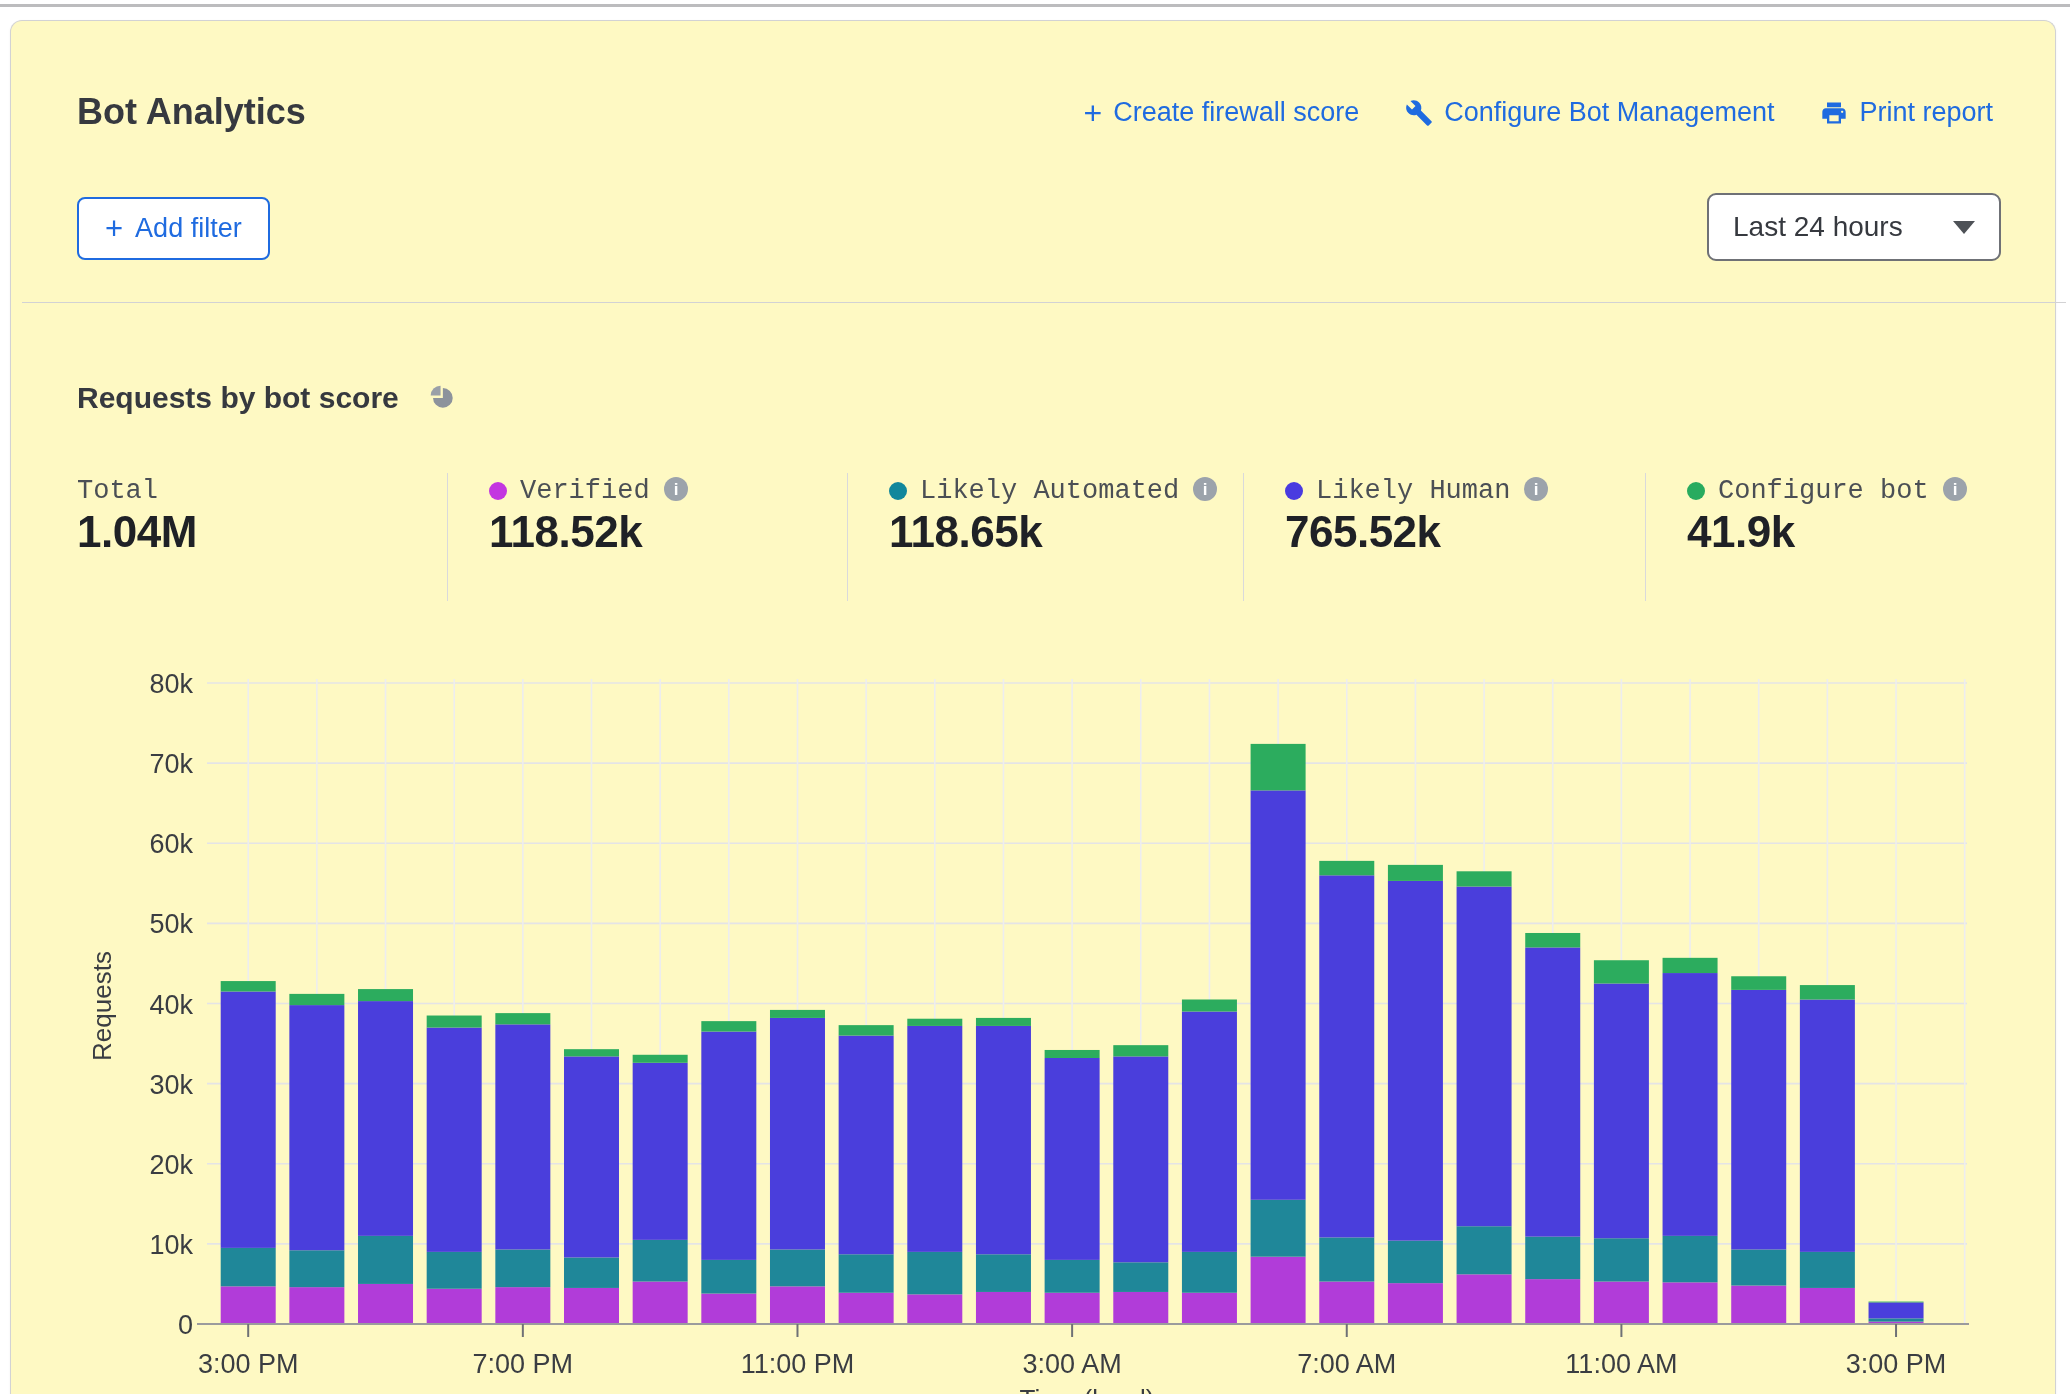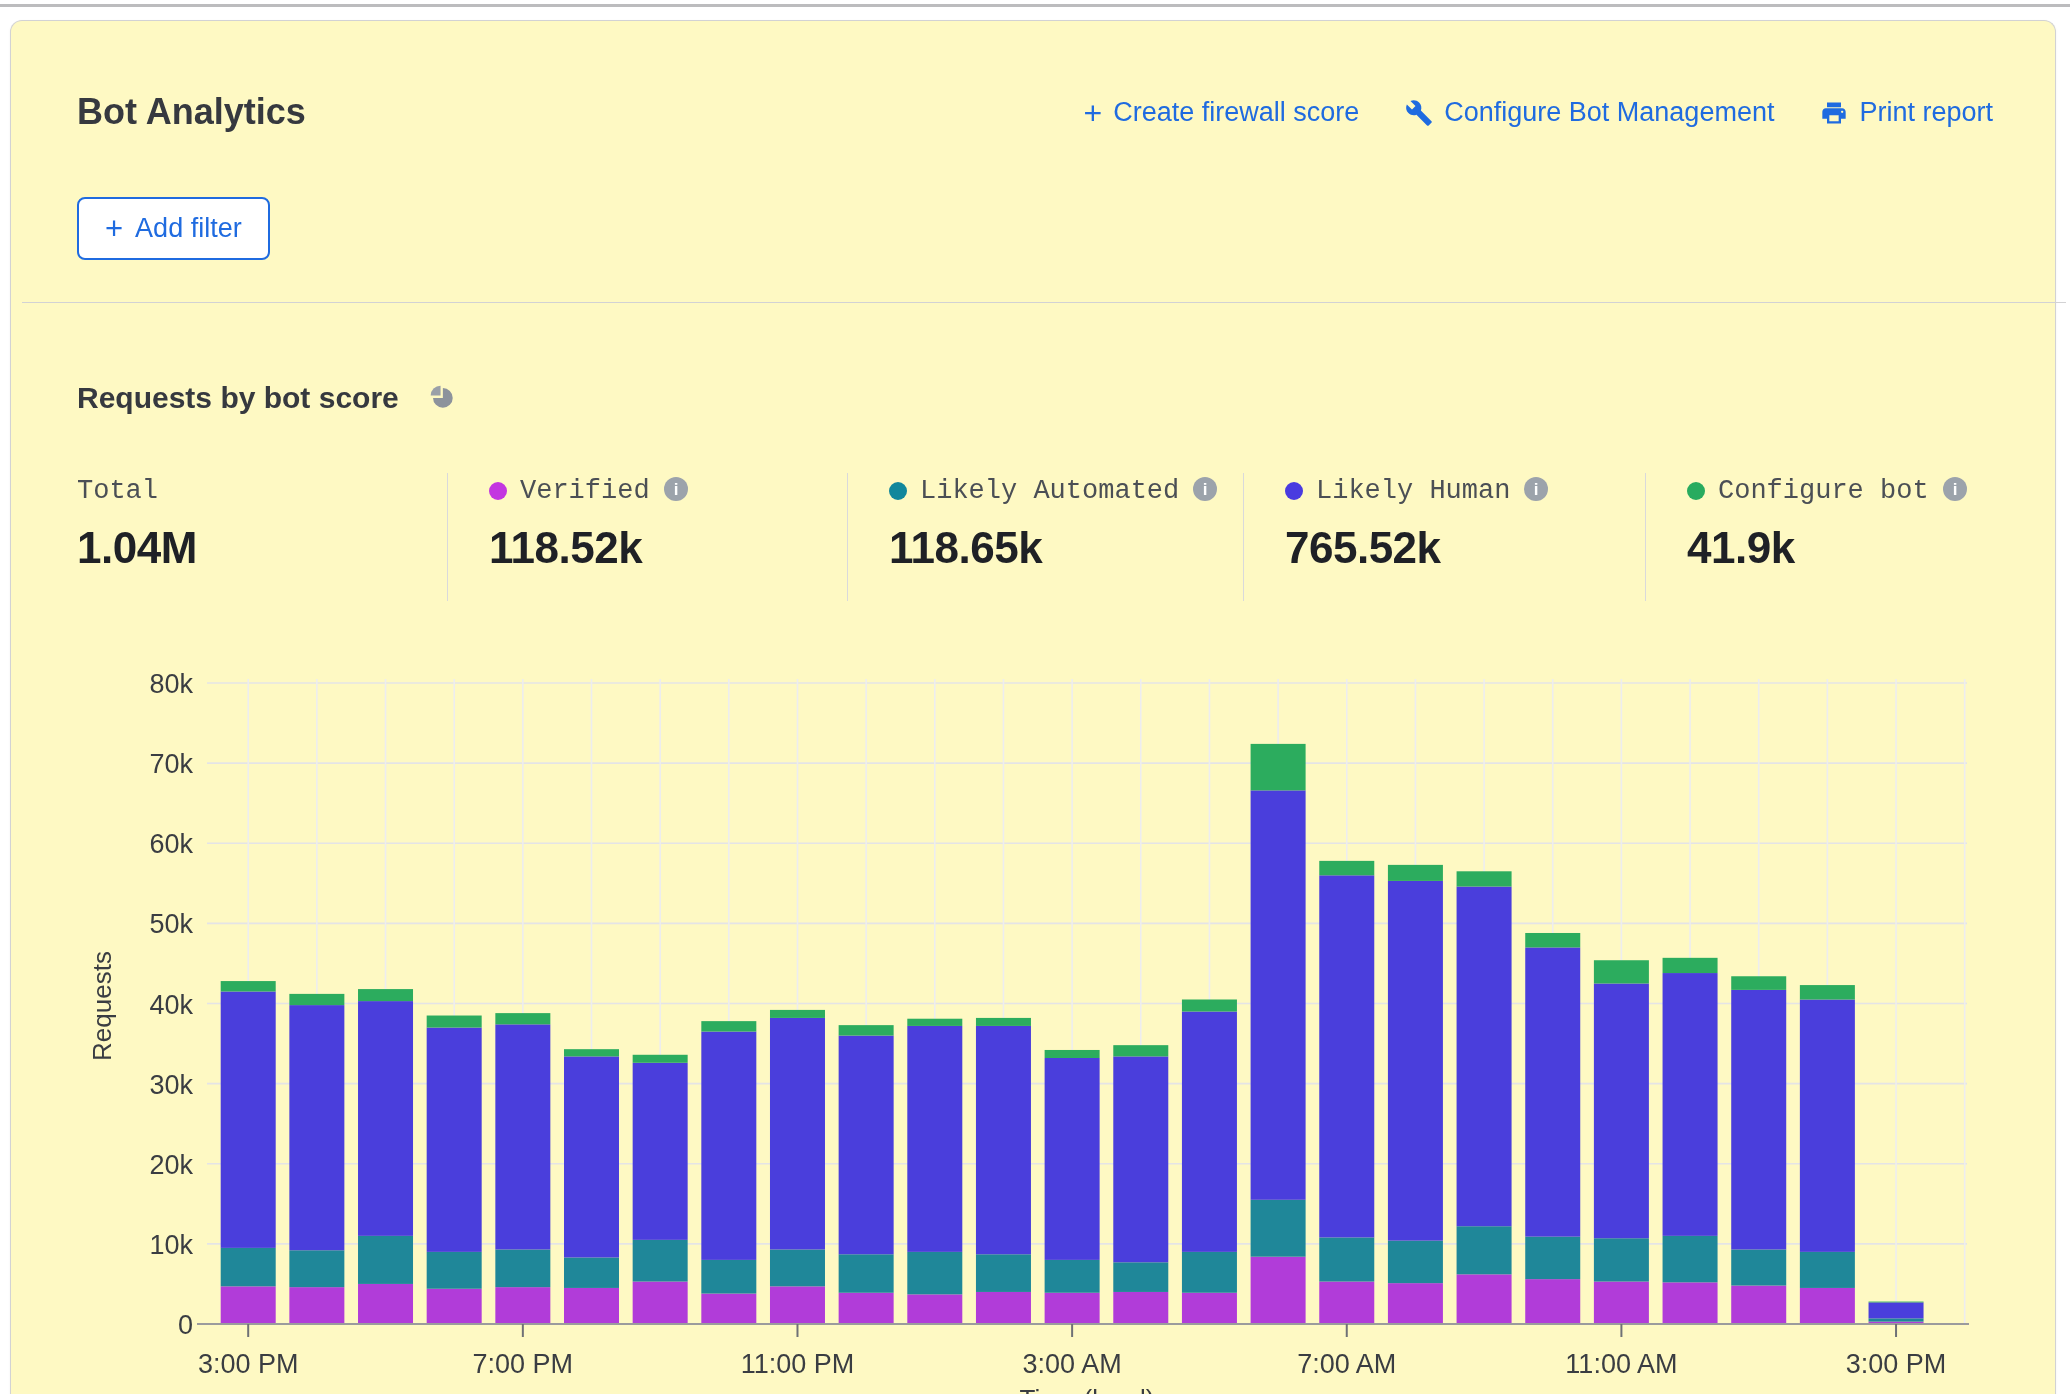--- a/index.html
+++ b/index.html
@@ -33,21 +33,21 @@
   .divider { position:absolute; left:11px; top:281px; width:2044px; height:1px; background:#d2d2d4; }
 
   .section-title-row { position:absolute; left:66px; top:360px; display:flex; align-items:center; gap:27px; }
   .section-title { font-size:30px; font-weight:700; color:#36393f; }
 
   .stats { position:absolute; left:0; top:450px; width:2070px; height:135px; }
   .stat { position:absolute; top:4px; }
   .stat-label-row { display:flex; align-items:center; gap:13px; height:32px; }
   .stat-dot { width:18px; height:18px; border-radius:50%; flex:none; }
   .stat-label { font-size:27px; color:#4b4f55;font-family:Liberation Mono, monospace; }
-  .stat-value { margin-top:16px; font-size:44px; font-weight:700; color:#1f2126; letter-spacing:-0.5px; }
+  .stat-value { margin-top:0; font-size:44px; font-weight:700; color:#1f2126; letter-spacing:-0.5px; }
   .stat-sep { position:absolute; top:2px; width:1px; height:128px; background:#d9d9db; }
 
   .chart { position:absolute; left:0; top:594px; width:2070px; height:800px; }
   svg text { font-family:"Liberation Sans", sans-serif; }
 </style>
 </head>
 <body>
 
 <div class="top-rule"></div>
 
@@ -76,20 +76,24 @@
       </span>
       <span>Print report</span>
     </div>
   </div>
 
   <button class="add-filter">
     <span class="plus">+</span>
     <span>Add filter</span>
   </button>
 
+  <div class="time-range">
+    <span class="value">Last 24 hours</span>
+    <span class="caret"></span>
+  </div>
 
   <div class="divider"></div>
 
   <div class="section-title-row">
     <span class="section-title">Requests by bot score</span>
     <span>
       <svg width="30" height="30" viewBox="0 0 32 32">
         <path d="M18 7.5 A10.5 10.5 0 1 1 7.5 18 L18 18 Z" fill="#8d939c"></path>
         <path d="M15.5 15.5 L15.5 5 A10.5 10.5 0 0 0 5 15.5 Z" fill="#9aa0a8"></path>
       </svg>

